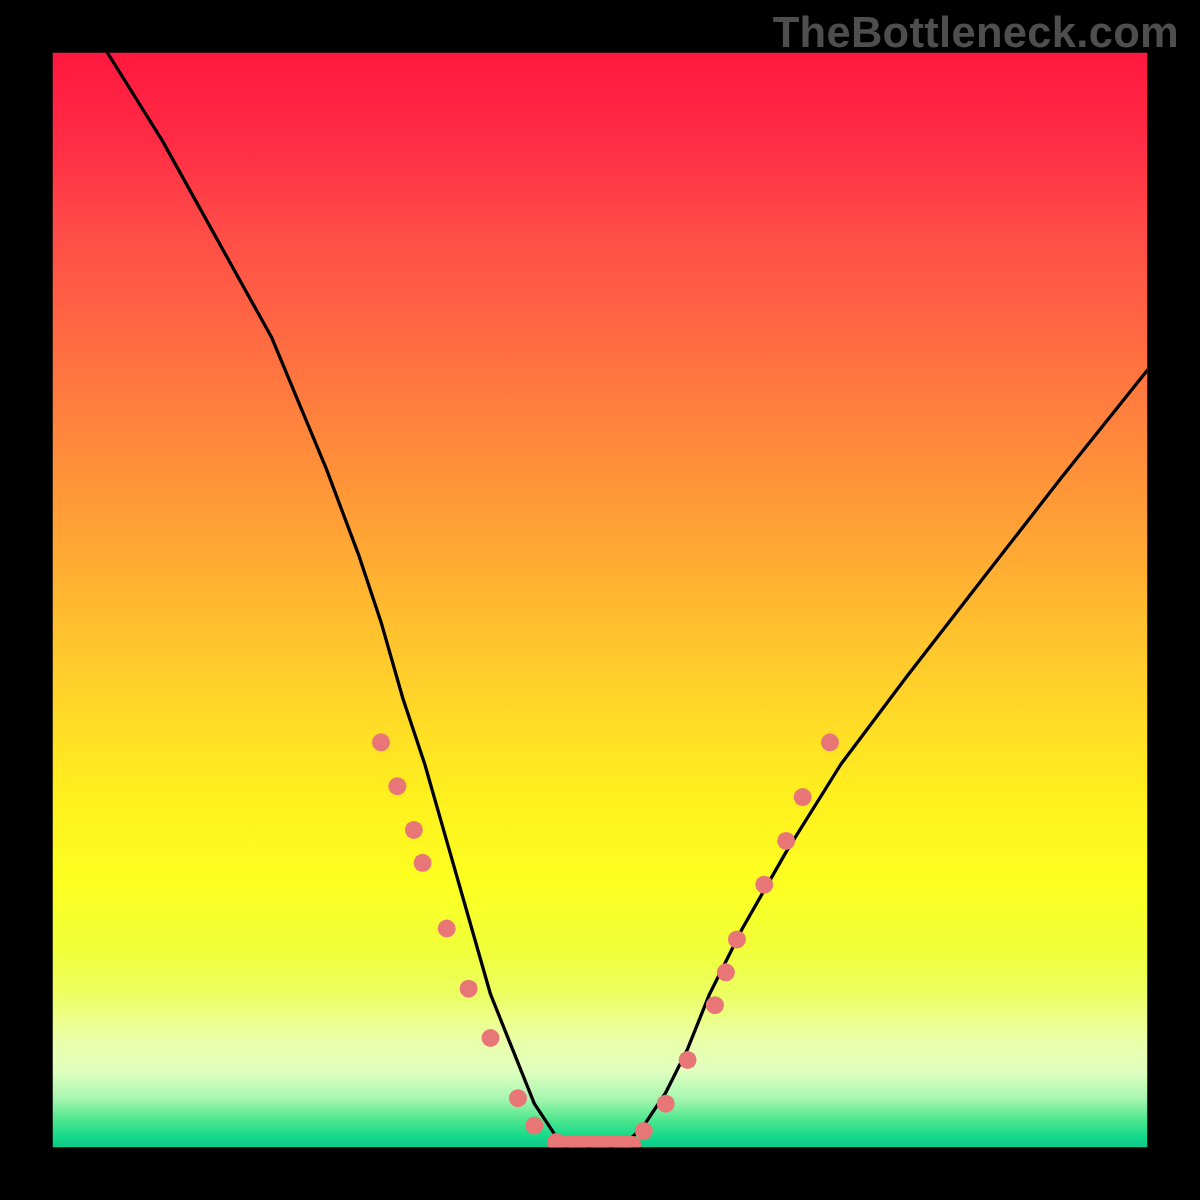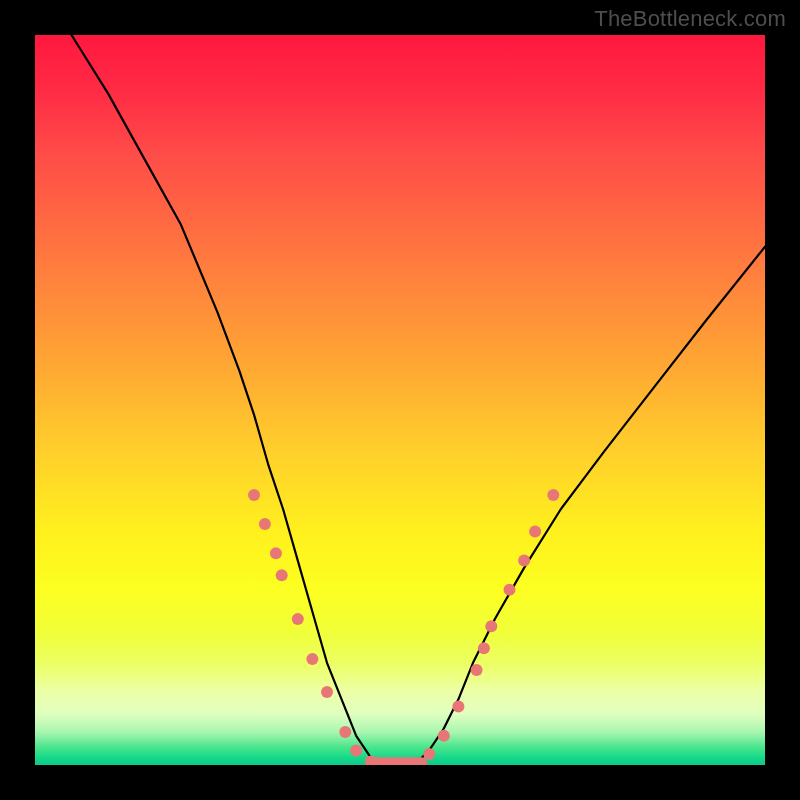--- a/index.html
+++ b/index.html
@@ -14,22 +14,22 @@
   .frame {
     position: relative;
     width: 800px;
     height: 800px;
     background: #000;
   }
   .attribution {
     position: absolute;
     top: 6px;
     right: 14px;
-    font-size: 22px;
-    font-weight: 400;
+    font-size: 29px;
+    font-weight: 700;
     color: #4e4e4e;
     letter-spacing: 0.2px;
     z-index: 5;
     user-select: none;
   }
   .plot {
     position: absolute;
     left: 35px;
     top: 35px;
     width: 730px;

